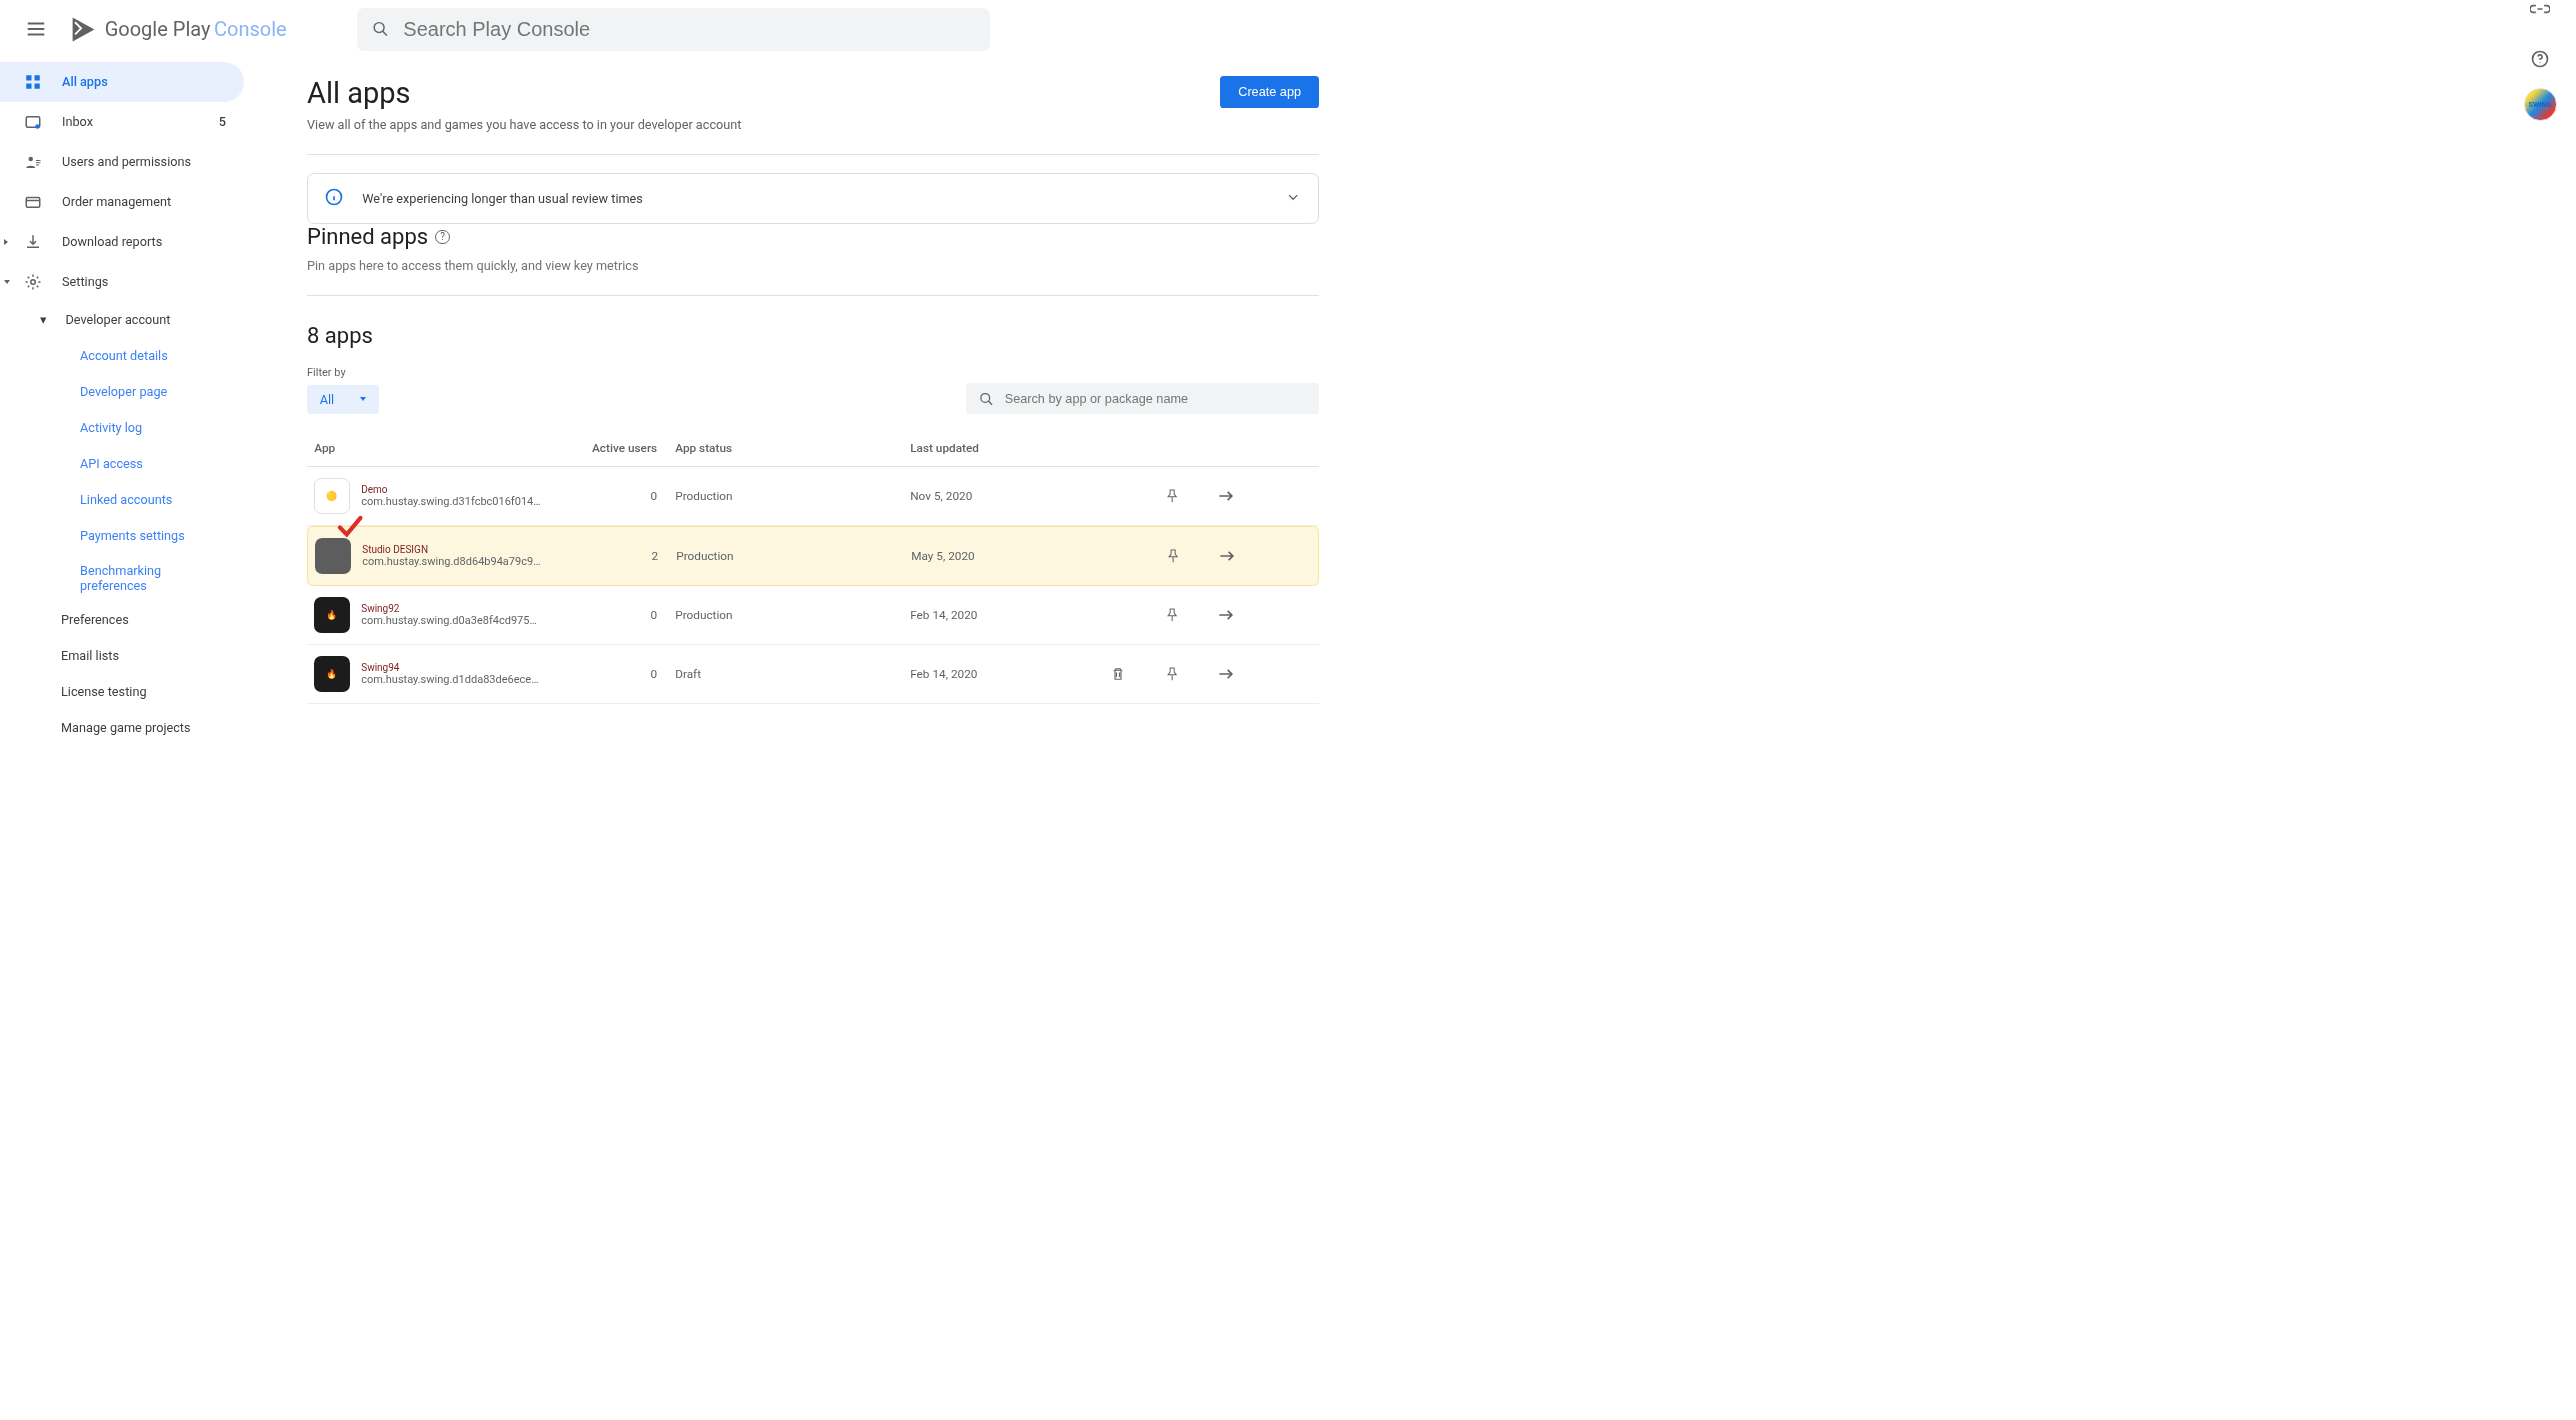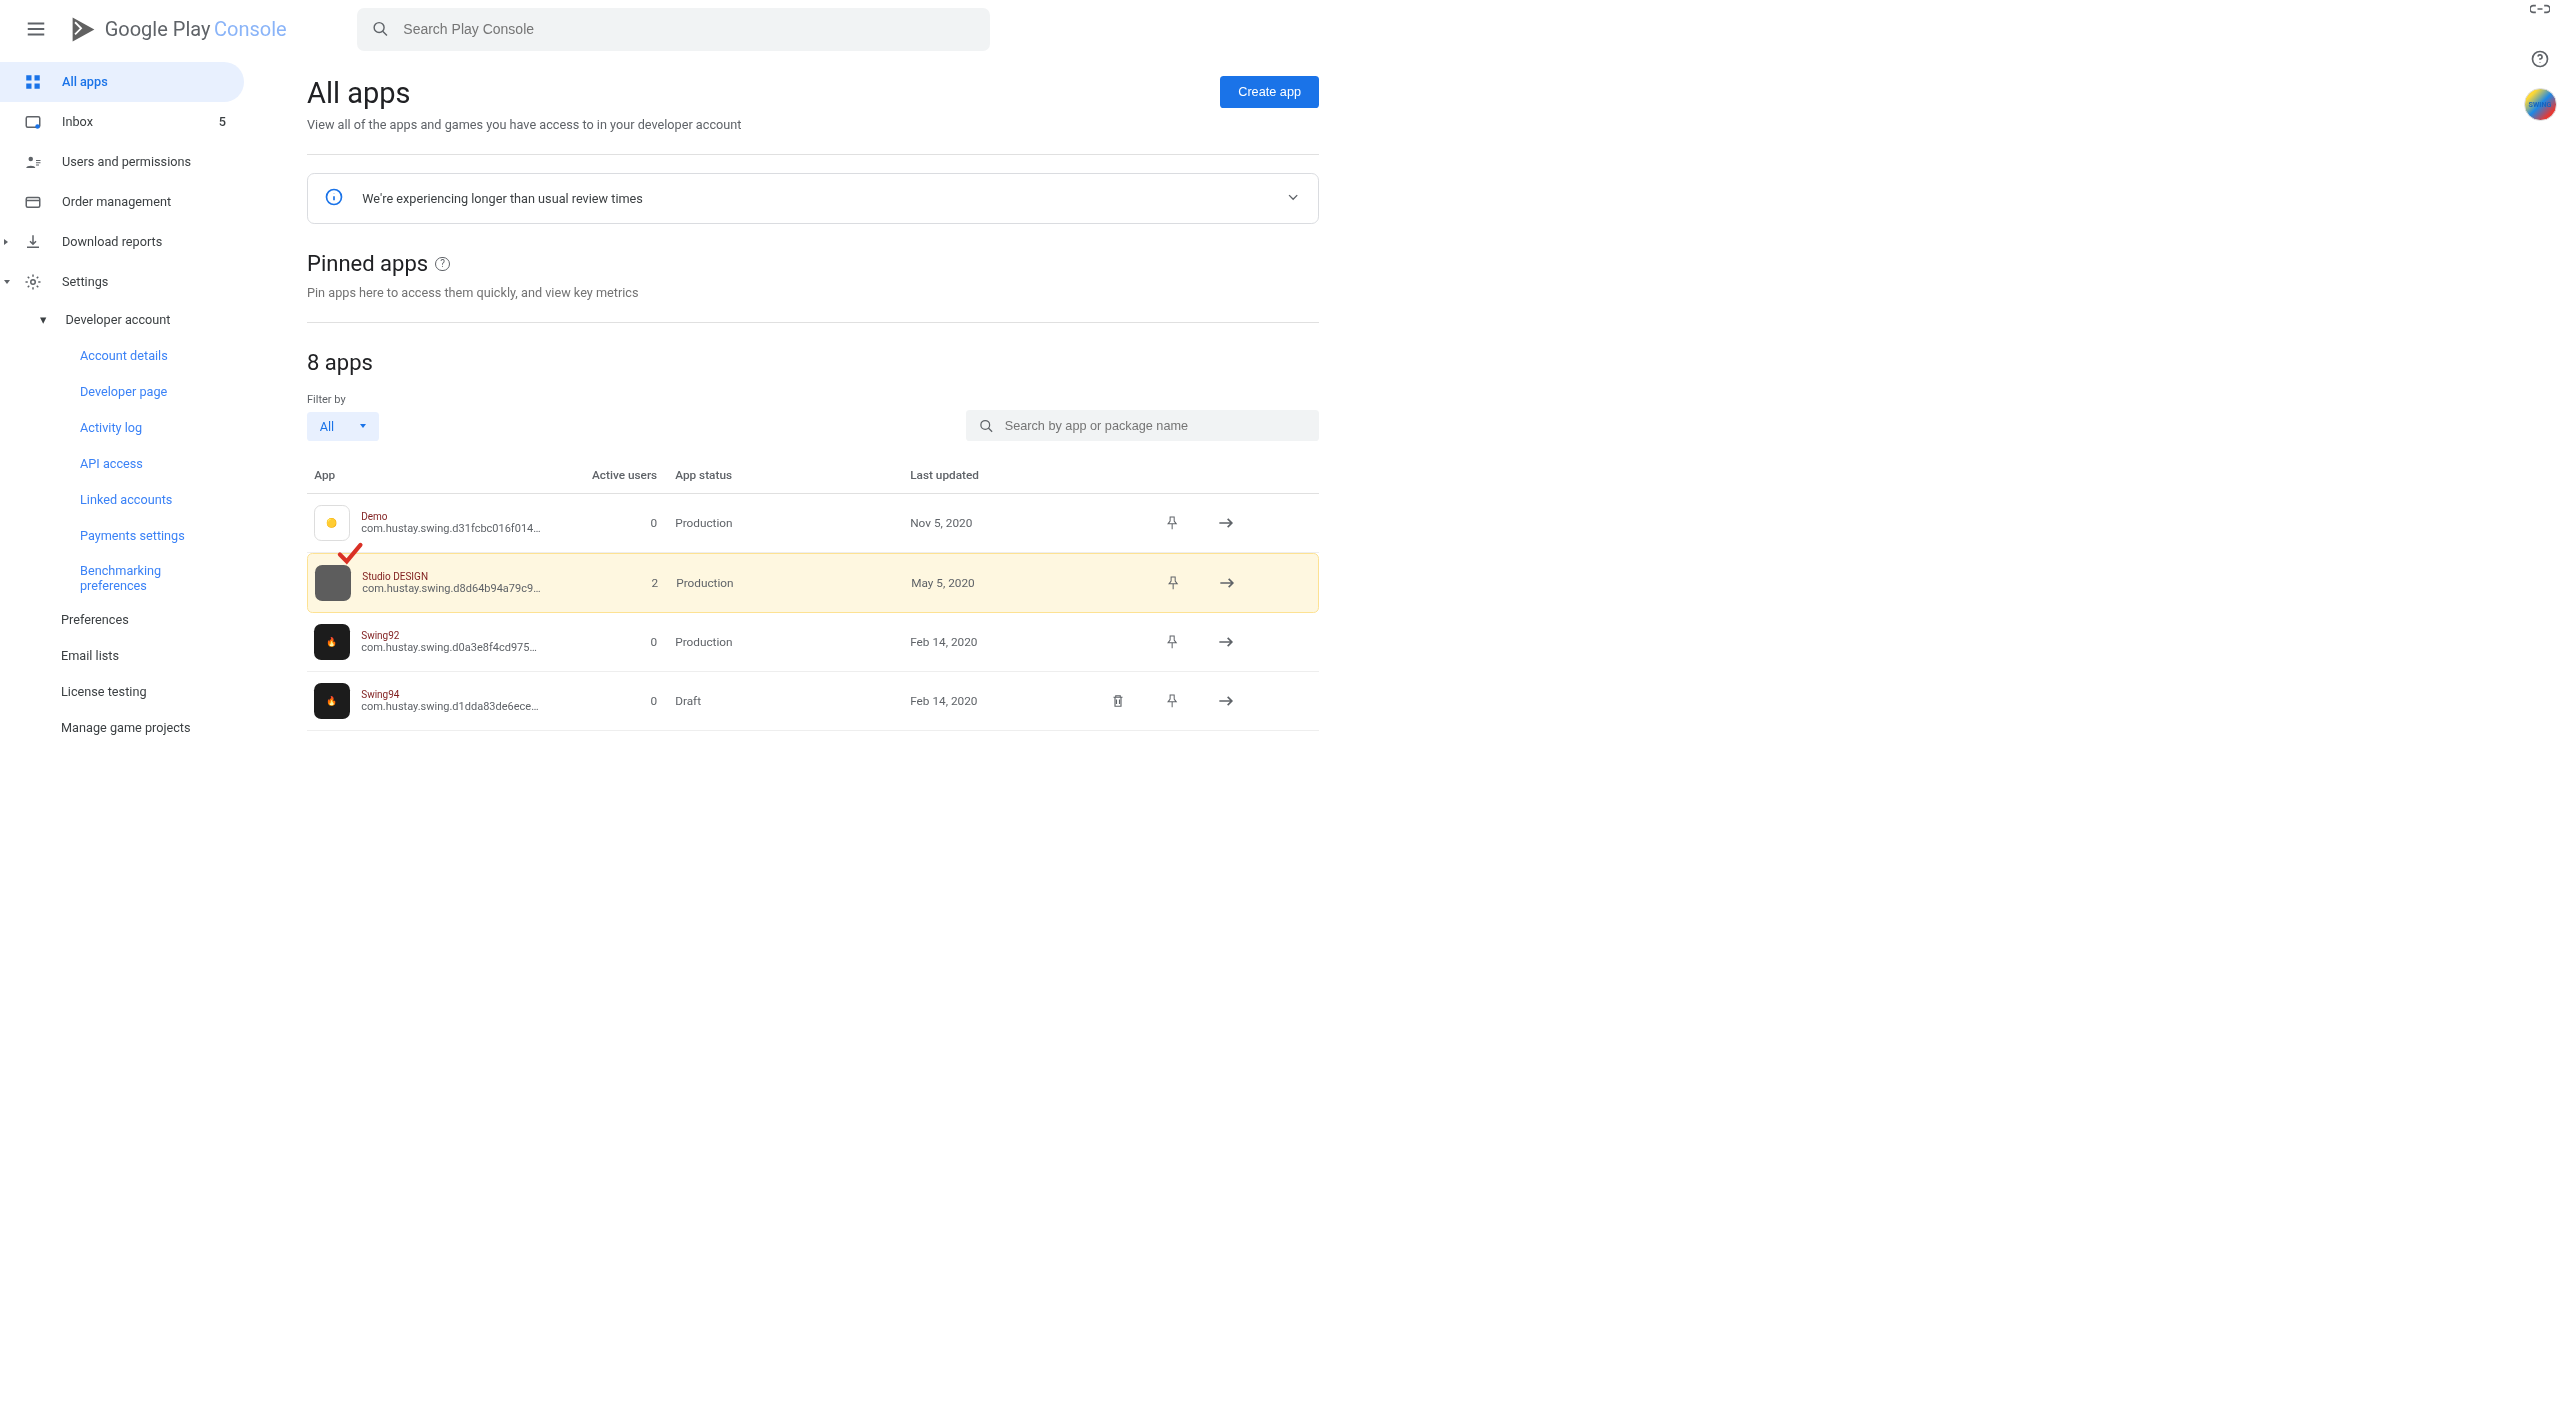--- a/index.html
+++ b/index.html
@@ -7,21 +7,21 @@
 .app-root { height: 100vh; display: flex; flex-direction: column; overflow: hidden; }
 .topbar { height: 58px; display: flex; align-items: center; padding: 0 14.5px; gap: 11px; }
 .icon-btn { width: 43px; height: 43px; display: flex; align-items: center; justify-content: center; border-radius: 50%; cursor: pointer; color: #5f6368; }
 .logo-block { display: flex; align-items: center; gap: 7.2px; margin-right: 14.5px; }
 .logo-svg { width: 29px; height: 29px; }
 .logo-text { font-size: 20px; color: #5f6368; display:flex;}
 .logo-text .gp { color:#5f6368; }
 .logo-text .cons { color:#8ab4f8; margin-left:3.6px; }
 .search-wrap { flex: 0 0 633px; margin-left: 45px; }
 .search { height: 43px; background: #f1f3f4; border-radius: 7.2px; display: flex; align-items: center; padding: 0 14.5px; gap: 14.5px; }
-.search input { border: none; background: transparent; outline: none; font-size: 14px; color: #5f6368; width: 100%; }
+.search input { border: none; background: transparent; outline: none; font-size: 20px; color: #5f6368; width: 100%; }
 .topbar-right { margin-left: auto; display: flex; align-items: center; gap: 7.2px; flex-direction: column; }
 .avatar { width: 33px; height: 33px; border-radius: 50%; background: linear-gradient(135deg,#fdd835 20%,#1e88e5 50%,#e53935 80%); border: 0.9px solid #ddd; display:flex;align-items:center;justify-content:center;font-size:7.2px;font-weight:bold;color:#1565c0; }
 .layout { display: flex; flex: 1; overflow: hidden; }
 .sidebar { width: 253px; overflow-y: auto; padding-top: 3.6px; }
 .nav-item { height: 40px; display: flex; align-items: center; padding: 0 18px 0 22px; gap: 18px; font-size: 12.7px; color: #3c4043; cursor: pointer; position: relative; border-radius: 0 22px 22px 0; margin-right: 9px; }
 .nav-item.active { background: #e8f0fe; color: #1a73e8; font-weight: 500; }
 .nav-item .nav-icon { width: 22px; height: 22px; display: flex; align-items: center; justify-content: center; color: #5f6368; flex-shrink:0; }
 .nav-item.active .nav-icon { color: #1a73e8; }
 .nav-item .badge { margin-left: auto; font-weight: 500; }
 .nav-item.has-caret::before { content:""; position:absolute; left:3.6px; width:0;height:0;border-top:4.5px solid #5f6368;border-left:3.6px solid transparent;border-right:3.6px solid transparent; }
@@ -32,21 +32,21 @@
 .main { flex: 1; overflow-y: auto; padding: 18px 36px 36px 0; }
 .content-inner { margin-left: 54px; max-width: 1012px; }
 .page-head { display:flex; align-items:flex-start; justify-content:space-between; margin-bottom: 11px; }
 .page-title { font-size: 29px; font-weight: 400; }
 .page-sub { font-size: 12.7px; color: #5f6368; margin-top: 7.2px; }
 .create-btn { background: #1a73e8; color:#fff; border:none; border-radius:3.6px; padding: 9px 18px; font-size:12.7px; font-weight:500; cursor:pointer; }
 .divider { height:0.9px; background:#e0e0e0; margin-top:22px; }
 .banner { border:0.9px solid #dadce0; border-radius:7.2px; padding: 12.7px 16.3px; display:flex; align-items:center; gap:18px; margin-top:18px; }
 .banner .info-ico { color:#1a73e8; }
 .banner-text { font-size:12.7px; color:#3c4043; flex:1; }
-.section-h { font-size:22px; font-weight:400; margin-top:27px; display:flex;align-items:center;gap:7.2px; }
+.section-h { font-size:22px; font-weight:400; display:flex;align-items:center;gap:7.2px; }
 .section-sub { font-size:12.7px; color:#737373; margin-top:9px; }
 .divider2 { height:0.9px; background:#e0e0e0; margin-top:22px; }
 .apps-count { font-size:22px; font-weight:400; margin-top:27px; }
 .filter-row { margin-top:18px; display:flex; align-items:flex-end; justify-content:space-between; }
 .filter-block { display:flex; flex-direction:column; gap:5.4px; }
 .filter-label { font-size:11px; color:#5f6368; }
 .filter-select { background:#e8f0fe; color:#1a73e8; border:none; border-radius:3.6px; padding:7.2px 45px 7.2px 12.7px; font-size:12.7px; display:flex; align-items:center; gap:36px; cursor:pointer; position:relative; }
 .filter-select::after { content:""; position:absolute; right:12.7px; width:0;height:0;border-top:4.5px solid #1a73e8;border-left:3.6px solid transparent;border-right:3.6px solid transparent; }
 .app-search { background:#f1f3f4; border-radius:3.6px; padding:7.2px 12.7px; display:flex; align-items:center; gap:11px; width:353px; }
 .app-search input { border:none; background:transparent; outline:none; font-size:12.7px; width:100%; }

